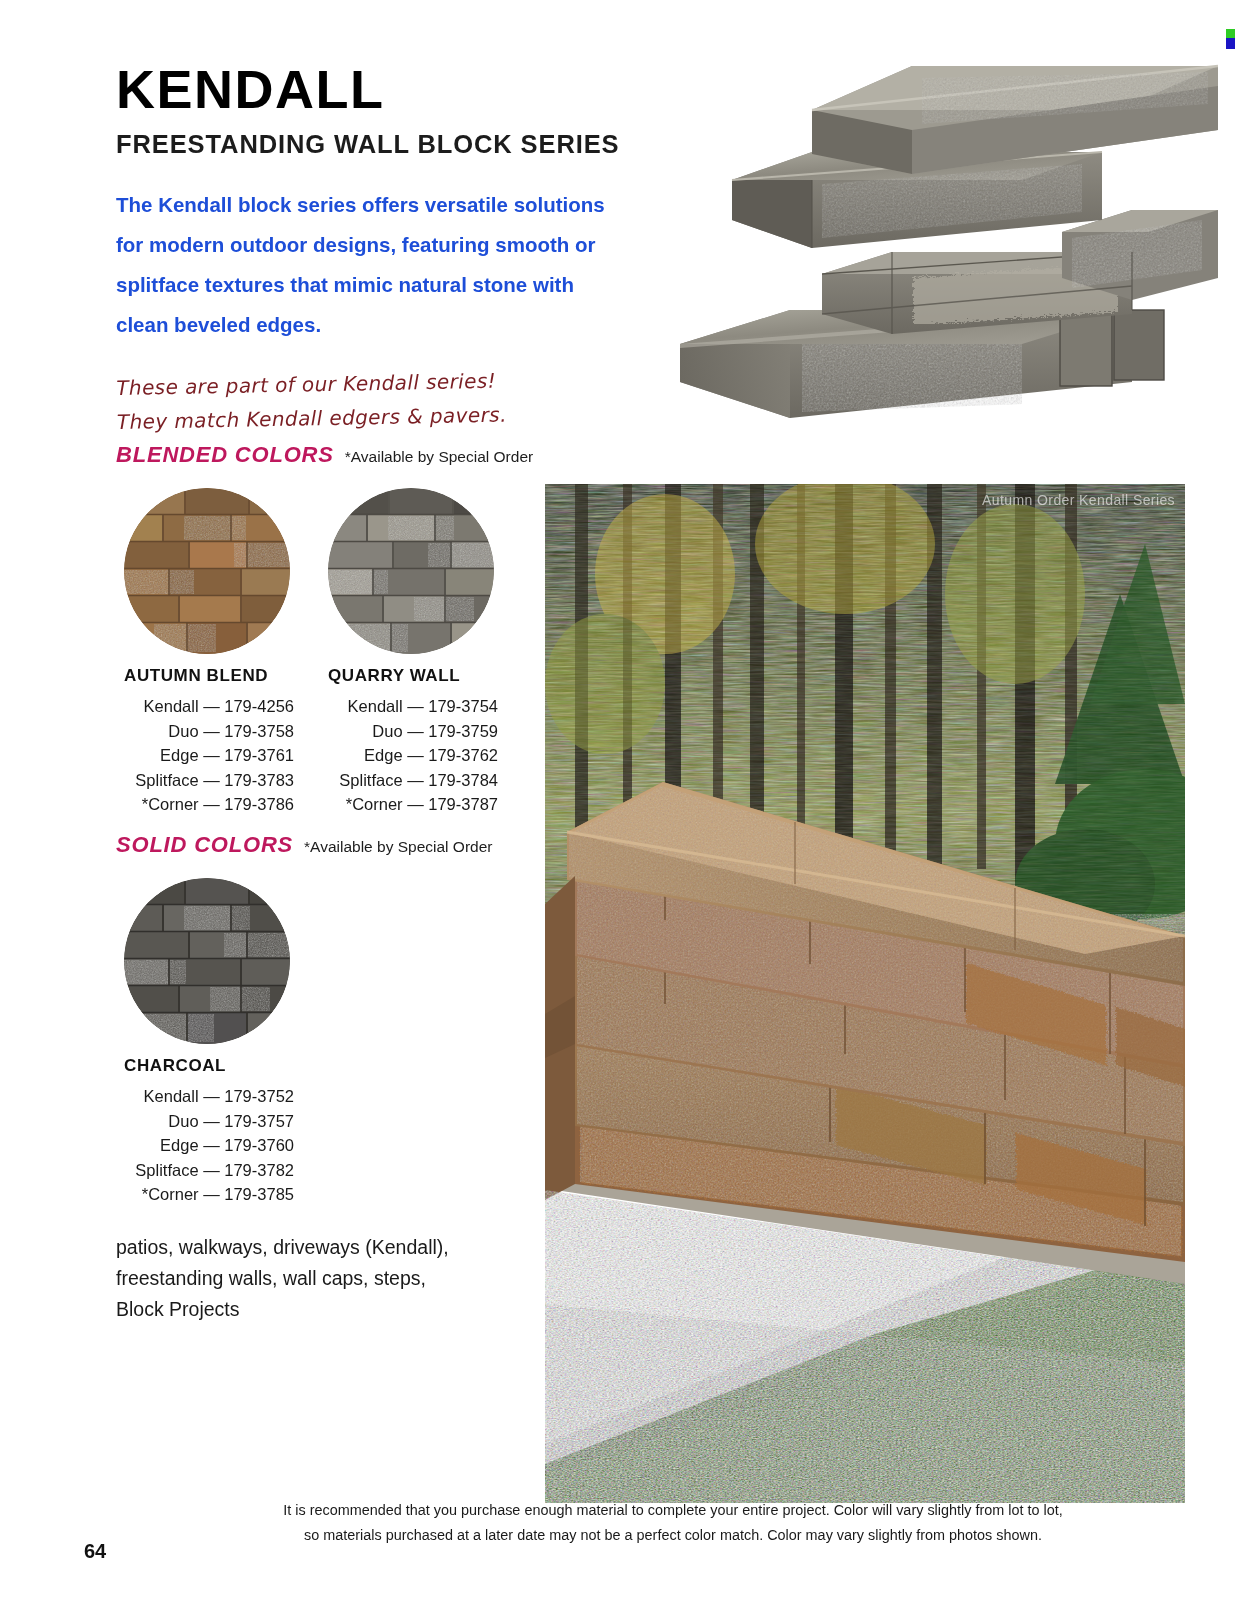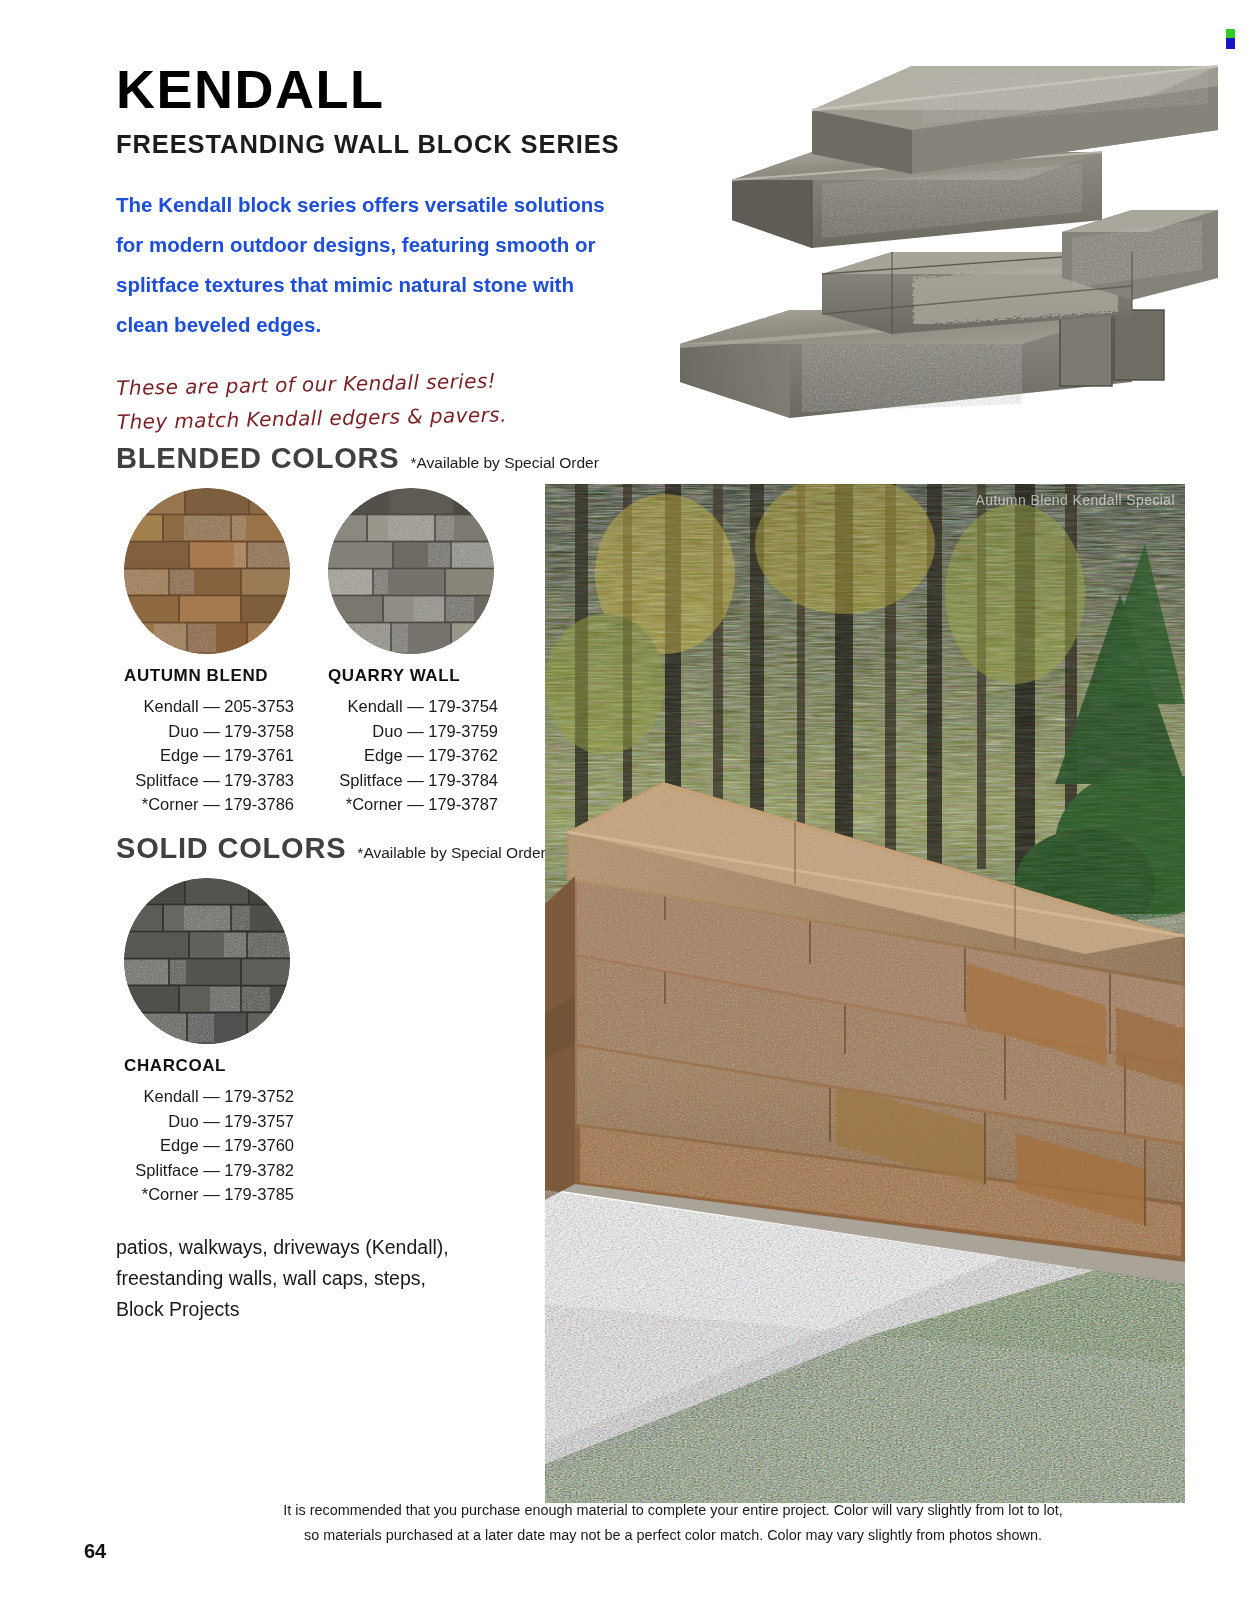--- a/index.html
+++ b/index.html
@@ -44,21 +44,21 @@
     font-style: italic;
     letter-spacing: 0.4px;
     transform: rotate(-1.1deg);
     transform-origin: left top;
     width: 470px;
   }
   .handnote .l2 { display:block; }
 
   
   .sechead { display: flex; align-items: baseline; gap: 11px; }
-  .sechead .h { font-size: 29px; font-weight: 700; letter-spacing: 0.8px; color:#404040; }
+  .sechead .h { font-size: 22px; font-weight: 700; letter-spacing: 0.8px; color:#be185d;font-style:italic; }
   .sechead .note { font-size: 15.5px; font-weight: 400; color: #1d1d1d; }
   .swatch { position: absolute; width: 170px; }
   .circle {
     width: 166px; height: 166px; border-radius: 50%;
     overflow: hidden; position: relative;
   }
   .circle svg { display:block; width:100%; height:100%; }
   .sw-name {
     text-align: left; margin-top: 12px;
     font-size: 17px; font-weight: 700; letter-spacing: 0.6px; color:#111;
@@ -185,21 +185,21 @@
               <line x1="117" y1="108" x2="117" y2="134"></line>
             <line x1="63" y1="135" x2="63" y2="166"></line>
               <line x1="123" y1="135" x2="123" y2="166"></line>
           </g>
           <rect width="166" height="166" fill="url(#none)" opacity="0"></rect>
         </g>
       </svg>
     </div>
     <div class="sw-name">AUTUMN BLEND</div>
     <div class="codes">
-      <div class="code">Kendall — 205-3753</div>
+      <div class="code">Kendall — 179-4256</div>
       <div class="code">Duo — 179-3758</div>
       <div class="code">Edge — 179-3761</div>
       <div class="code">Splitface — 179-3783</div>
       <div class="code">*Corner — 179-3786</div>
     </div>
   </div>
 
   <div class="swatch" style="left:280px; top:488px; position:absolute;">
     <div class="circle">
       <svg viewBox="0 0 166 166" preserveAspectRatio="none">
@@ -621,21 +621,21 @@
         <polygon points="0,530 30,512 30,560 0,574" fill="#6d4f34" opacity="0.6"></polygon>
       </g>
 
       <g filter="url(#grassTex)" opacity="0.95">
         <polygon points="0,706 640,800 640,1019 0,1019" fill="#4d8a23"></polygon>
       </g>
       <g filter="url(#grassTex)" opacity="0.6">
         <polygon points="0,820 640,880 640,1019 0,1019" fill="#3f7a1c"></polygon>
       </g>
     </svg>
-    <div class="photo-caption">Autumn Blend Kendall Special</div>
+    <div class="photo-caption">Autumn Order Kendall Series</div>
   </div>
 
   <div class="pagenum">64</div>
   <div class="footnote">
     <div>It is recommended that you purchase enough material to complete your entire project. Color will vary slightly from lot to lot,</div>
     <div>so materials purchased at a later date may not be a perfect color match. Color may vary slightly from photos shown.</div>
   </div>
 
 </div>
 

